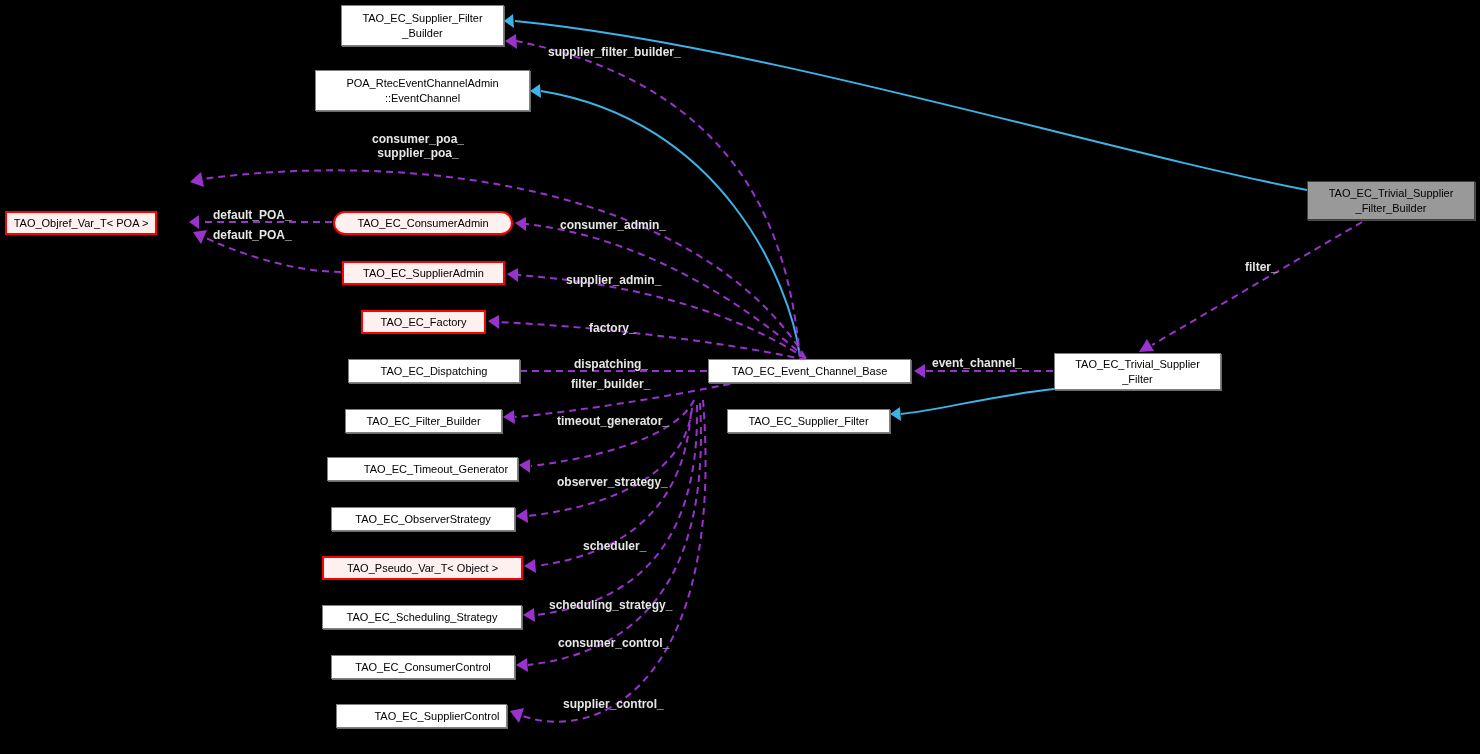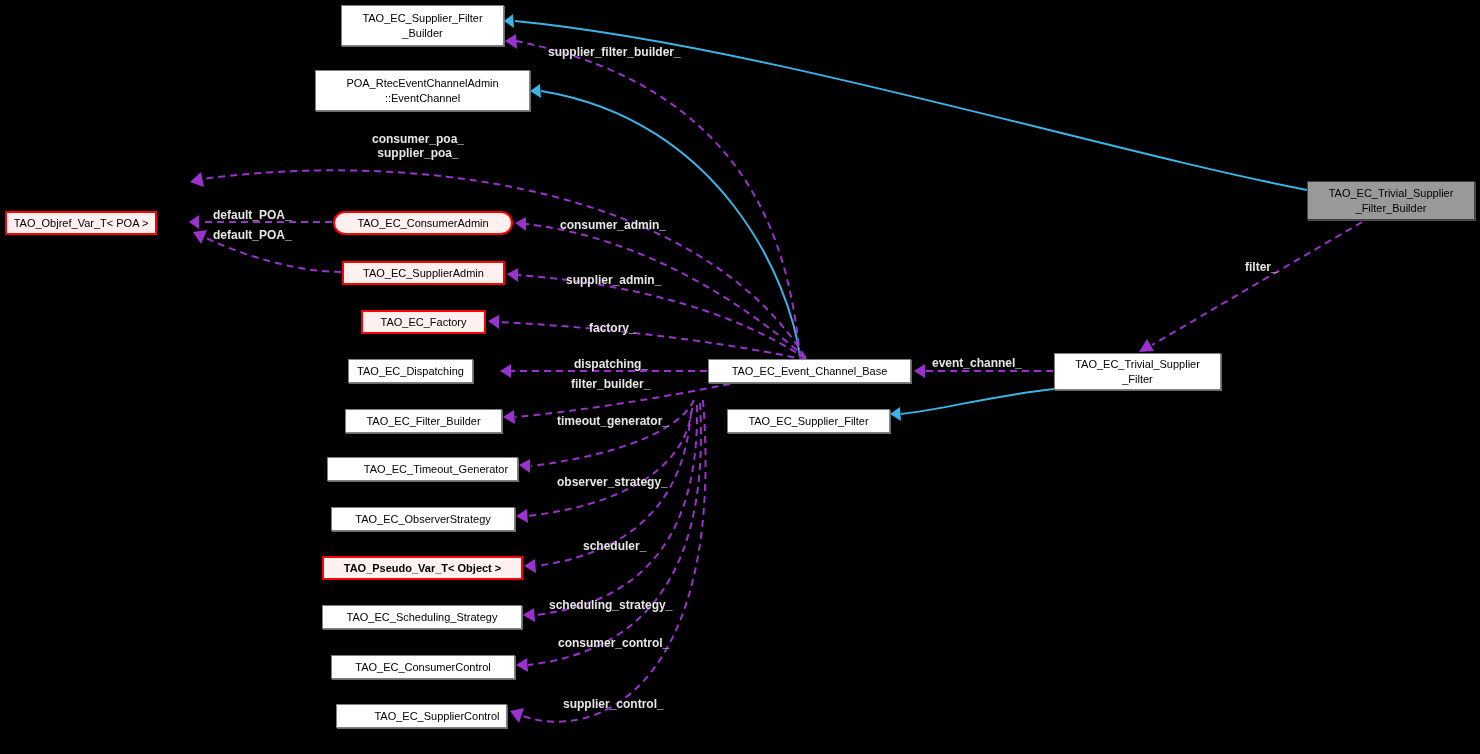--- a/index.html
+++ b/index.html
@@ -161,25 +161,25 @@
   </svg>
 
   <div class="node" style="left: 341px; top: 5px; width: 163px; height: 41px;">TAO_EC_Supplier_Filter
 _Builder</div>
   <div class="node" style="left: 315px; top: 70px; width: 215px; height: 41px;">POA_RtecEventChannelAdmin
 ::EventChannel</div>
   <div class="node red" style="left: 5px; top: 211px; width: 152px; height: 24px;">TAO_Objref_Var_T&lt; POA &gt;</div>
   <div class="node red" style="left: 333px; top: 211px; width: 180px; height: 24px; border-radius: 12px;">TAO_EC_ConsumerAdmin</div>
   <div class="node red" style="left: 342px; top: 261px; width: 163px; height: 24px;">TAO_EC_SupplierAdmin</div>
   <div class="node red" style="left: 361px; top: 310px; width: 125px; height: 24px;">TAO_EC_Factory</div>
-  <div class="node" style="left: 348px; top: 359px; width: 125px; height: 24px;">TAO_EC_Dispatching</div>
+  <div class="node" style="left: 348px; top: 359px; width: 172px; height: 24px;">TAO_EC_Dispatching</div>
   <div class="node" style="left: 345px; top: 409px; width: 157px; height: 24px;">TAO_EC_Filter_Builder</div>
   <div class="node" style="left: 327px; top: 457px; width: 191px; height: 24px; padding-left: 27px;">TAO_EC_Timeout_Generator</div>
   <div class="node" style="left: 331px; top: 507px; width: 184px; height: 24px;">TAO_EC_ObserverStrategy</div>
-  <div class="node red" style="left: 322px; top: 556px; width: 201px; height: 24px; font-weight: bold;">TAO_Pseudo_Var_T&lt; Object &gt;</div>
+  <div class="node red" style="left: 322px; top: 556px; width: 201px; height: 24px;">TAO_Pseudo_Var_T&lt; Object &gt;</div>
   <div class="node" style="left: 322px; top: 605px; width: 200px; height: 24px;">TAO_EC_Scheduling_Strategy</div>
   <div class="node" style="left: 331px; top: 655px; width: 184px; height: 24px;">TAO_EC_ConsumerControl</div>
   <div class="node" style="left: 336px; top: 704px; width: 171px; height: 24px; padding-left: 31px;">TAO_EC_SupplierControl</div>
   <div class="node" style="left: 708px; top: 359px; width: 203px; height: 24px;">TAO_EC_Event_Channel_Base</div>
   <div class="node" style="left: 727px; top: 409px; width: 163px; height: 24px;">TAO_EC_Supplier_Filter</div>
   <div class="node" style="left: 1054px; top: 353px; width: 167px; height: 37px;">TAO_EC_Trivial_Supplier
 _Filter</div>
   <div class="node current" style="left: 1307px; top: 181px; width: 168px; height: 39px;">TAO_EC_Trivial_Supplier
 _Filter_Builder</div>
 

